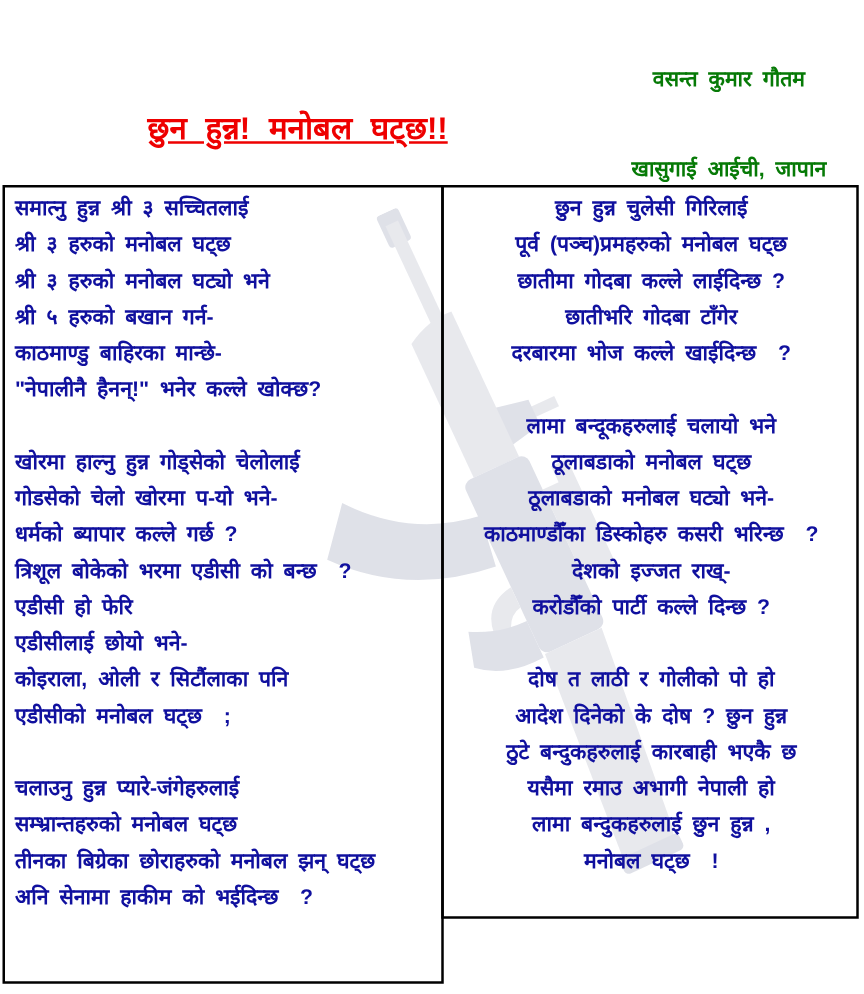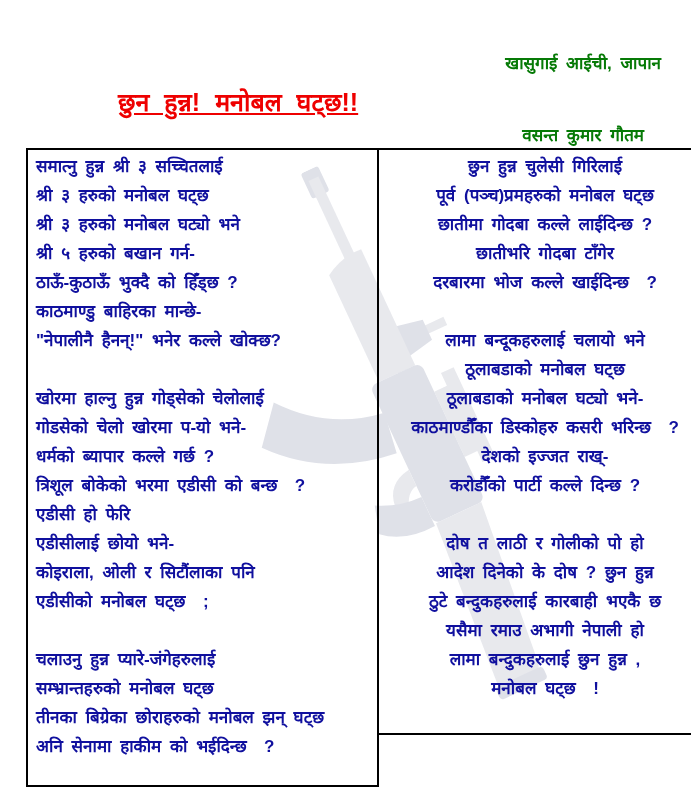--- a/index.html
+++ b/index.html
@@ -57,21 +57,21 @@
   }
   .col{
     border:2px solid var(--border);
     padding:2px 6px 0 8px;
     color:var(--blue);
     font-weight:bold;
     font-size:17px;
     word-spacing:4px;
     background:transparent;
   }
-  .col-left{width:353px;height:639px;margin-left:24px;}
+  .col-left{width:353px;height:639px;}
   .col-right{width:334px;height:587px;margin-left:-2px;text-align:center;}
   .line{
     height:29px;
     line-height:29px;
     white-space:pre;
     overflow:visible;
   }
   .stanza-gap{height:29px;}
 </style>
 </head>
@@ -101,33 +101,32 @@
 
       <path d="M344 172 h32 q2 34 -16 54 l-28 -8 q12 -22 12 -46 z" fill="var(--wm2)"></path>
 
       <path d="M374 120 l 168 16 q12 2 12 12 v 26 q0 10 -12 8 l -168 -12 z" fill="var(--wm1)"></path>
 
       <rect x="548" y="134" width="14" height="52" rx="4" fill="var(--wm2)"></rect>
     </g>
   </svg>
 
   <div class="author-block">
+    <div>वसन्त कुमार गौतम</div>
     <div>खासुगाई आईची, जापान</div>
-    <div>वसन्त कुमार गौतम</div>
   </div>
 
   <h1 class="poem-title">छुन हुन्न! मनोबल घट्छ!!</h1>
 
   <div class="columns">
     <div class="col col-left" id="col-left">
         <div class="line">समात्नु हुन्न श्री ३ सच्चितलाई</div>
         <div class="line">श्री ३ हरुको मनोबल घट्छ</div>
         <div class="line">श्री ३ हरुको मनोबल घट्यो भने</div>
         <div class="line">श्री ५ हरुको बखान गर्न-</div>
-        <div class="line">ठाऊँ-कुठाऊँ भुक्दै को हिँड्छ ?</div>
         <div class="line">काठमाण्डु बाहिरका मान्छे-</div>
         <div class="line">"नेपालीनै हैनन्!" भनेर कल्ले खोक्छ?</div>
         <div class="stanza-gap"></div>
         <div class="line">खोरमा हाल्नु हुन्न गोड्सेको चेलोलाई</div>
         <div class="line">गोडसेको चेलो खोरमा प-यो भने-</div>
         <div class="line">धर्मको ब्यापार कल्ले गर्छ ?</div>
         <div class="line">त्रिशूल बोकेको भरमा एडीसी को बन्छ  ?</div>
         <div class="line">एडीसी हो फेरि</div>
         <div class="line">एडीसीलाई छोयो भने-</div>
         <div class="line">कोइराला, ओली र सिटौंलाका पनि</div>

